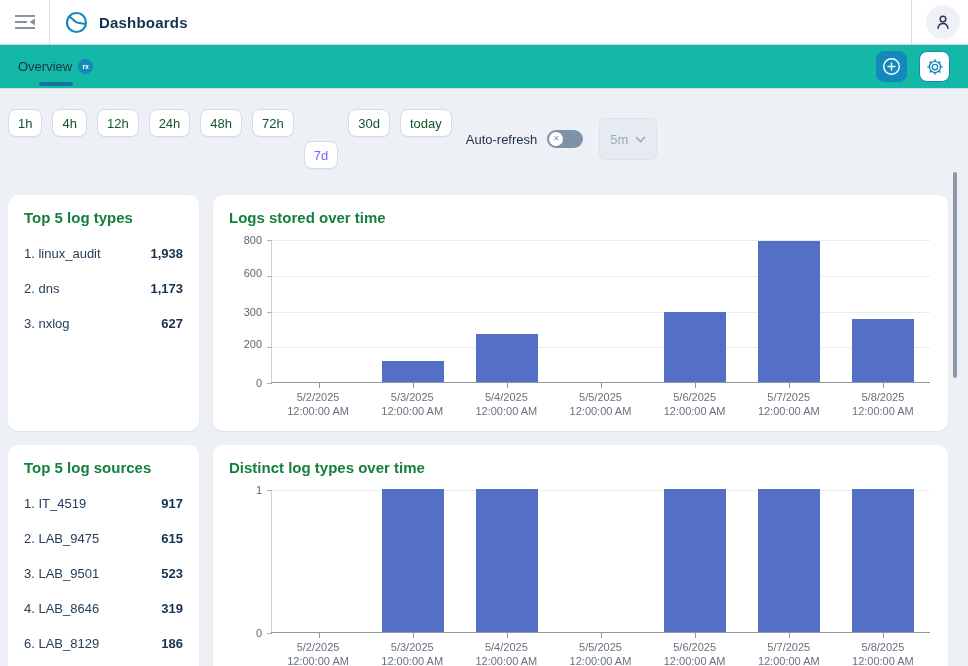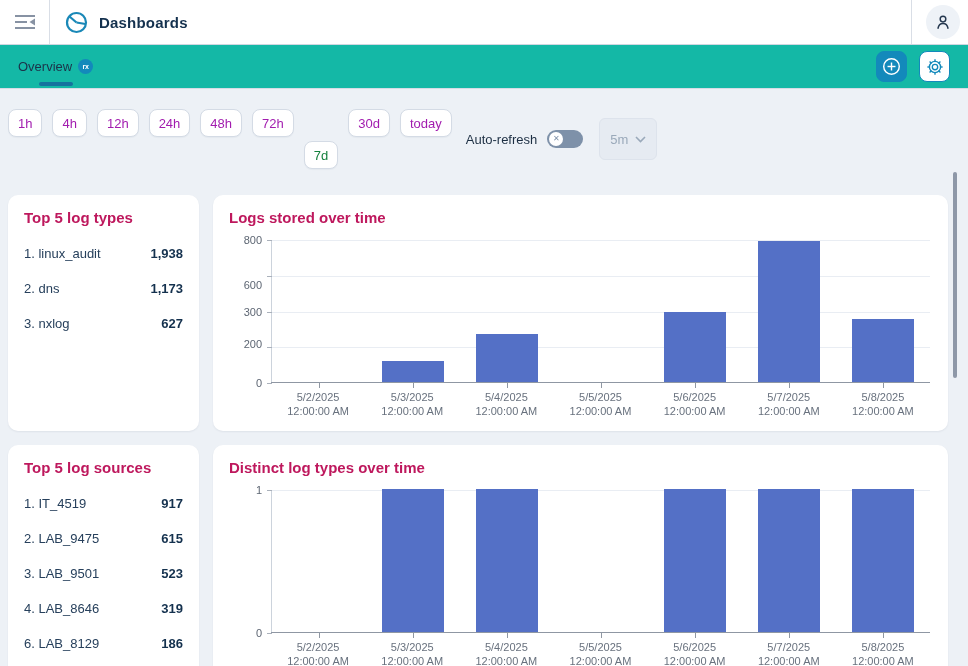--- a/index.html
+++ b/index.html
@@ -20,32 +20,32 @@
   .tab-label { font-size:13px; color:#1c3249; }
   .tab-badge { width:15px; height:15px; border-radius:50%; background:#1389bb; color:#fff; font-size:7px; font-weight:bold; display:flex; align-items:center; justify-content:center; }
   .tab-underline { position:absolute; left:50%; transform:translateX(-50%); bottom:2px; width:34px; height:4px; border-radius:3px; background:#15739e; }
   .tab-actions { margin-left:auto; display:flex; gap:12px; padding-right:6px; }
   .icon-btn { width:31px; height:31px; border-radius:8px; display:flex; align-items:center; justify-content:center; cursor:pointer; }
   .icon-btn.primary { background:#1389bb; border:1px solid #1389bb; }
   .icon-btn.ghost { background:#ffffff; border:1px solid #1389bb; }
 
   
   .toolbar { display:flex; align-items:center; padding:20px 8px 0 8px; }
-  .tbtn { height:28px; padding:0 9px; margin-right:10px; background:#fff; border:1px solid #d4dbe5; border-radius:8px; font-size:13px; color:#a21caf; font-family:inherit; cursor:pointer; box-shadow:0 1px 1px rgba(30,50,80,.04); }
-  .tbtn.sel { color:#15803d;margin-top:32px; }
+  .tbtn { height:28px; padding:0 9px; margin-right:10px; background:#fff; border:1px solid #d4dbe5; border-radius:8px; font-size:13px; color:#14532d; font-family:inherit; cursor:pointer; box-shadow:0 1px 1px rgba(30,50,80,.04); }
+  .tbtn.sel { color:#8b5cf6;margin-top:32px; }
   .ar-label { font-size:13px; color:#1d2f43; margin:0 10px 0 4px; }
   .toggle { position:relative; width:36px; height:18px; border:none; border-radius:9px; background:#7e91a9; cursor:pointer; }
   .toggle .knob { position:absolute; left:2px; top:2px; width:14px; height:14px; border-radius:50%; background:#fff; display:flex; align-items:center; justify-content:center; font-size:8px; color:#7e91a9; line-height:1; }
   .interval-select { margin-left:16px; height:42px; min-width:52px; background:#e6ebf2; border:1px solid #dde3ec; border-radius:6px; display:flex; align-items:center; justify-content:center; gap:7px; padding:0 10px; cursor:pointer; }
   .interval-select span { font-size:13px; color:#9aa9ba; }
 
   
   .grid { display:grid; grid-template-columns:191px 1fr; grid-template-rows:236px 238px; gap:14px; margin:26px 20px 0 8px; }
   .card { background:#fff; border-radius:10px; box-shadow:0 1px 2px rgba(25,40,70,.07); padding:14px 16px; overflow:hidden; }
-  .card h2 { font-size:15px; font-weight:bold; color:#be185d; }
+  .card h2 { font-size:15px; font-weight:bold; color:#15803d; }
 
   .toplist { margin-top:9px; }
   .toplist .row { display:flex; justify-content:space-between; align-items:center; margin-top:20px; }
   .toplist .nm { font-size:13px; color:#27405c; }
   .toplist .vl { font-size:13px; font-weight:bold; color:#14314e; }
 
   
   .chart { display:grid; grid-template-columns:42px 1fr; margin-top:14px; padding-right:2px; }
   .y-col { position:relative; }
   .y-tick-label { position:absolute; right:9px; font-size:11px; color:#5d6673; transform:translateY(-6px); }
@@ -170,21 +170,21 @@
       </div>
   </section>
 
   <section class="card">
     <h2>Logs stored over time</h2>
     <div class="chart" id="chart-0">
         <div class="y-col">
           <span class="y-tick-label" style="top: 143px;">0</span>
           <span class="y-tick-label" style="top: 104px;">200</span>
           <span class="y-tick-label" style="top: 71.5px;">300</span>
-          <span class="y-tick-label" style="top: 45px;">600</span>
+          <span class="y-tick-label" style="top: 33px;">600</span>
           <span class="y-tick-label" style="top: 0px;">800</span>
         </div>
         <div class="plot-col">
           <div class="plot">
             <div class="ytick" style="top: 143px;"></div>
             <div class="ytick" style="top: 107.25px;"></div>
             <div class="gridline" style="top: 107.25px;"></div>
             <div class="ytick" style="top: 71.5px;"></div>
             <div class="gridline" style="top: 71.5px;"></div>
             <div class="ytick" style="top: 35.75px;"></div>

